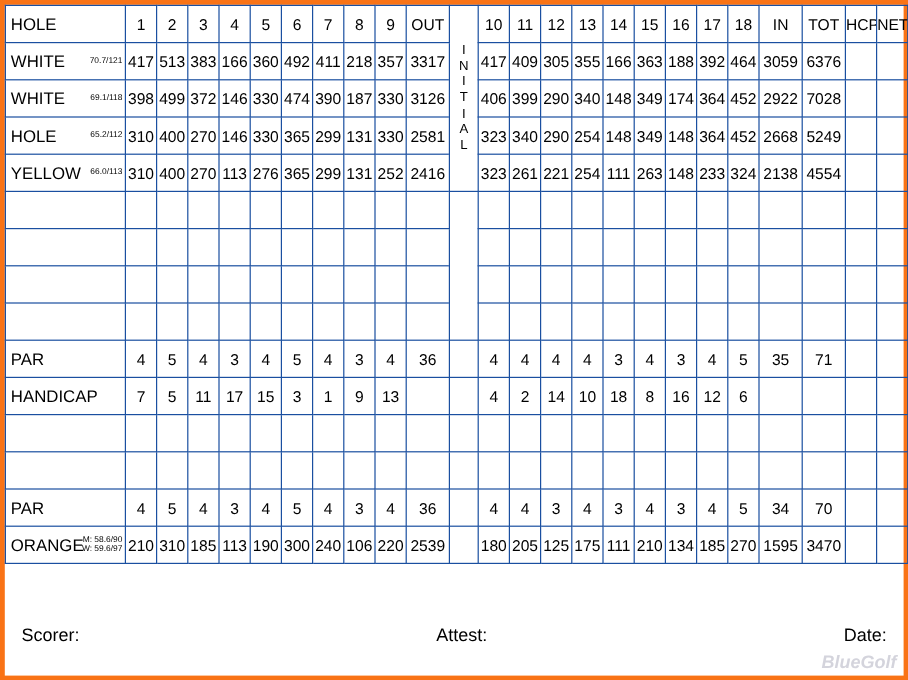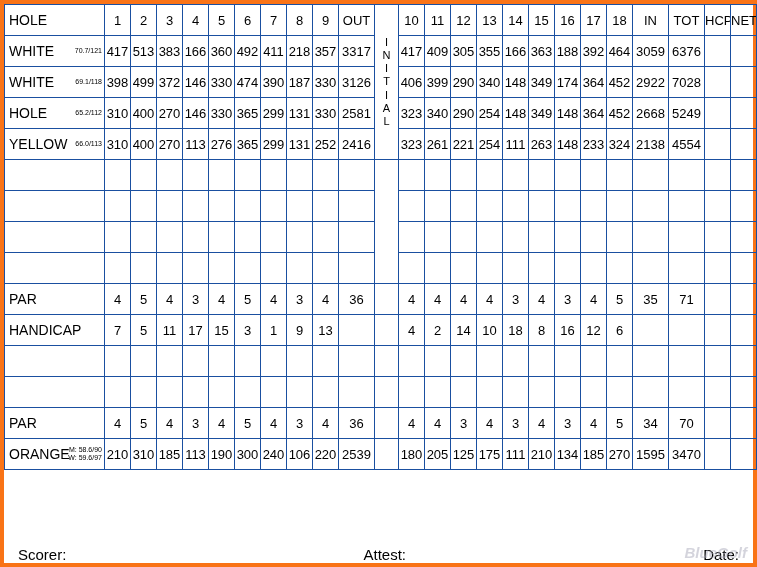--- a/index.html
+++ b/index.html
@@ -46,21 +46,21 @@
     text-align: right;
   }
   .initial-cell {
     font-size: 11px;
     letter-spacing: 0;
     line-height: 1.2;
     writing-mode: horizontal-tb;
   }
   .footer {
     position: absolute;
-    bottom: 0;
+    bottom: 25px;
     left: 0;
     width: 100%;
     font-size: 15px;
     color: #000;
     padding: 0 14px;
     display: flex;
     justify-content: space-between;
   }
   .watermark {
     position: absolute;

